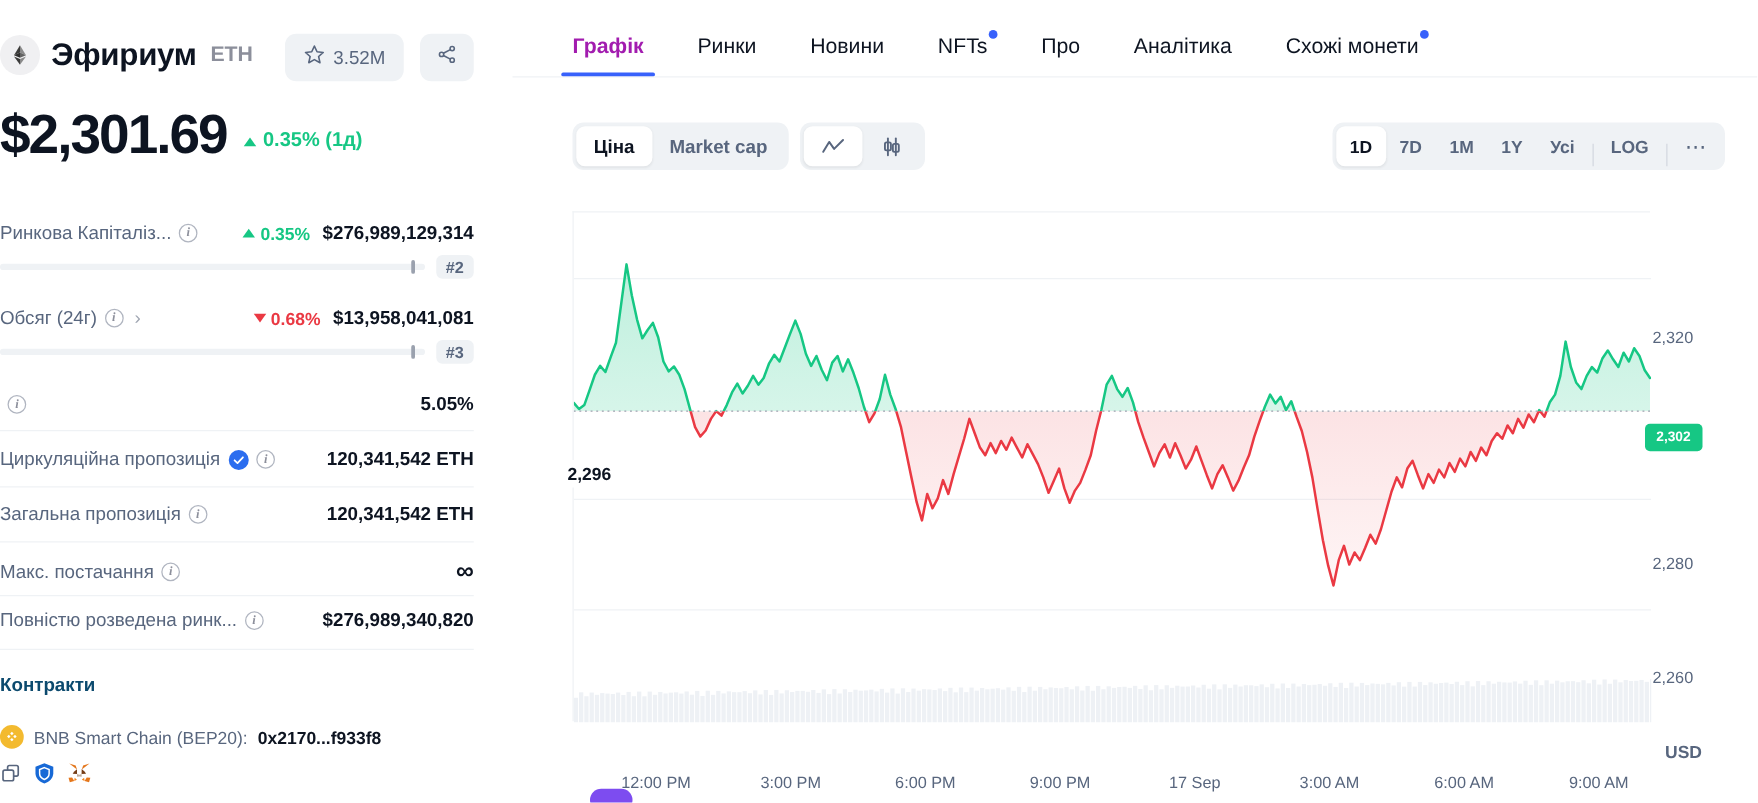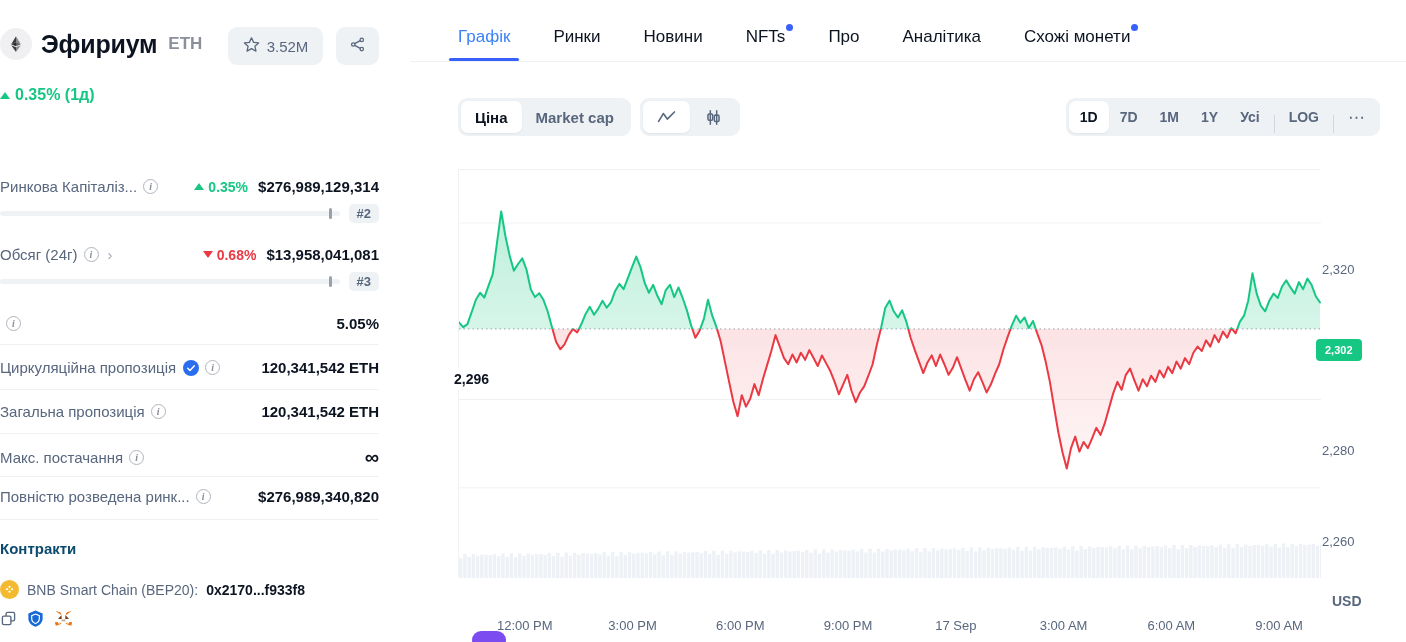--- a/index.html
+++ b/index.html
@@ -69,21 +69,21 @@
   .contract-addr { font-size: 14px; color: #0d1421; font-weight: 700; }
   .contract-icons { position: absolute; left: 0; top: 609px; display: flex; align-items: center; gap: 9px; }
 
   
   #right { position: absolute; left: 410px; top: 0; width: 996px; height: 642px; background: #fff; }
 
   #tabs { position: absolute; left: 0; top: 0; height: 62px; width: 996px; display: flex;
           align-items: flex-end; border-bottom: 1px solid #eff2f5; }
   .tab { position: relative; font-size: 17px; font-weight: 500; color: #0d1421;
          padding: 0 0 14px 0; margin-right: 43px; cursor: pointer; white-space: nowrap; }
-  .tab.active { color: #3b82f6; font-weight: 400; }
+  .tab.active { color: #a21caf; font-weight: 700; }
   .tab.active::after { content: ""; position: absolute; left: -9px; right: -9px; bottom: 0;
                        height: 3px; background: #3861fb; border-radius: 2px; }
   .tab .dot { position: absolute; top: -3px; right: -8px; width: 7px; height: 7px;
               border-radius: 50%; background: #3861fb; }
 
   .seg { position: absolute; display: flex; align-items: flex-end; background: #eff2f5;
          border-radius: 9px; padding: 3px; height: 38px; }
   .seg-item { height: 32px; border-radius: 7px; display: flex; align-items: center;
               justify-content: center; padding: 0 14px; font-size: 15px; font-weight: 600;
               color: #58667e; cursor: pointer; white-space: nowrap; }
@@ -154,20 +154,21 @@
           <circle cx="18" cy="5.5" r="2.4"></circle>
             <circle cx="6" cy="12" r="2.4"></circle>
             <circle cx="18" cy="18.5" r="2.4"></circle>
           <line x1="8.1" y1="10.8" x2="15.9" y2="6.6"></line>
             <line x1="8.1" y1="13.2" x2="15.9" y2="17.4"></line>
         </svg>
       </span>
     </div>
 
     <div class="price-row">
+      <span class="price">$2,301.69</span>
       <span class="chg">
         <span class="caret-up"></span>
         <span>0.35% (1д)</span>
       </span>
     </div>
 
     <div class="stat" style="top:178px">
       <div class="stat-line">
         <span class="stat-label">Ринкова Капіталіз...</span>
         <span class="info-i">i</span>

